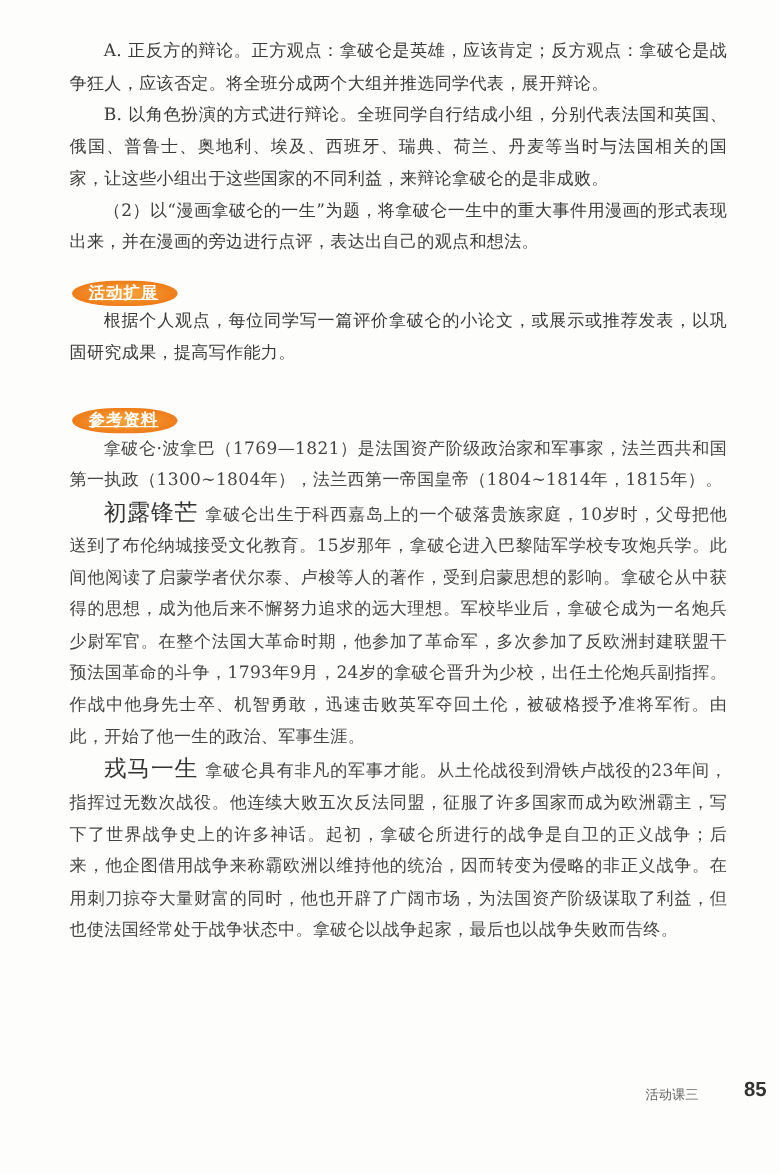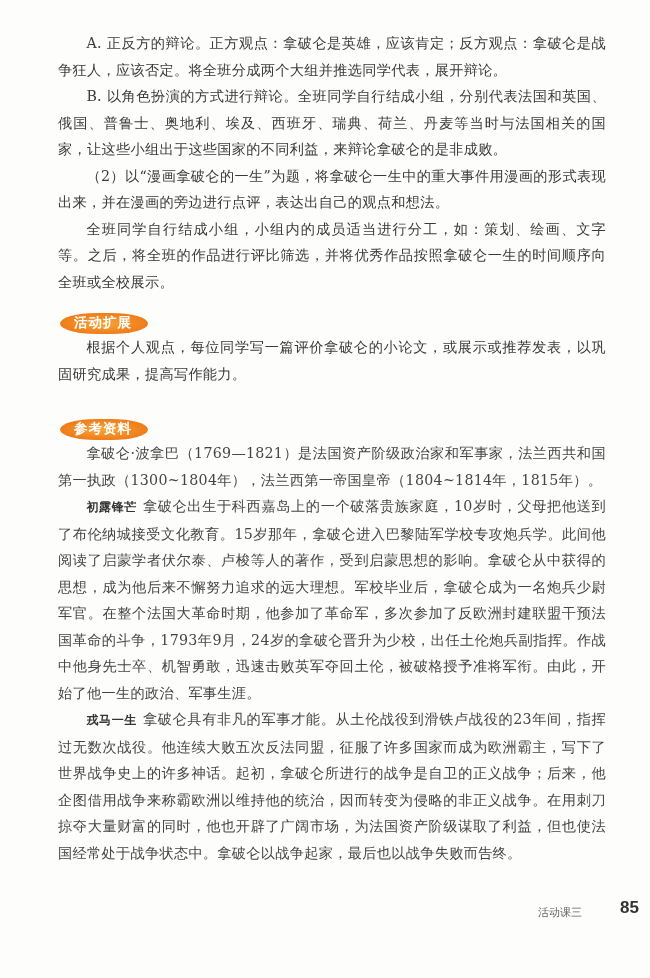--- a/index.html
+++ b/index.html
@@ -7,37 +7,37 @@
     width:650px; height:978px; background:#fdfdfb; position:relative; overflow:hidden;
     font-family:"DejaVu Serif","Liberation Serif",serif; color:#3a3a3a;
   }
   .page { position:absolute; left:58px; top:30px; width:548px; }
   p { margin:0; font-size:14.2px; line-height:26.5px; text-indent:2em; text-align:justify; letter-spacing:0.3px; }
   .sec-tag {
     display:inline-block; margin-left:2px; padding:1px 16px 2px 14px; border-radius:50%/60%;
     background:radial-gradient(ellipse at center,#f7a63a 0%,#ef7d1a 70%,#e06b12 100%);
     color:#fff; font-family:"DejaVu Sans","Liberation Sans",sans-serif; font-size:13.5px; font-weight:bold;
     letter-spacing:1px;
+    text-decoration:underline;
   }
   .tag1 { margin-top:18px; }
   .tag2 { margin-top:32px; }
   .src-title { margin-top:10px; }
-  .kw { font-family:"DejaVu Sans","Liberation Sans",sans-serif; font-weight:bold; font-size:12px; color:#333; margin-right:6px; }
+  .kw { font-family:"DejaVu Sans","Liberation Sans",sans-serif; font-weight:normal; font-size:19px; color:#333; margin-right:6px; }
   .kai { font-family:"DejaVu Serif","Liberation Serif",serif; color:#444; }
   .footer { position:absolute; top:905px; left:538px; font-size:11px; color:#666; font-family:"DejaVu Serif",serif; }
   .pagenum { position:absolute; top:898px; left:594px; font-size:17px; font-weight:bold; color:#333; font-family:"Liberation Sans","DejaVu Sans",sans-serif;padding-left:26px; }
 </style>
 </head>
 <body>
 
 <div class="page">
   <p>A. 正反方的辩论。正方观点：拿破仑是英雄，应该肯定；反方观点：拿破仑是战争狂人，应该否定。将全班分成两个大组并推选同学代表，展开辩论。</p>
   <p>B. 以角色扮演的方式进行辩论。全班同学自行结成小组，分别代表法国和英国、俄国、普鲁士、奥地利、埃及、西班牙、瑞典、荷兰、丹麦等当时与法国相关的国家，让这些小组出于这些国家的不同利益，来辩论拿破仑的是非成败。</p>
   <p>（2）以“漫画拿破仑的一生”为题，将拿破仑一生中的重大事件用漫画的形式表现出来，并在漫画的旁边进行点评，表达出自己的观点和想法。</p>
-  <p>全班同学自行结成小组，小组内的成员适当进行分工，如：策划、绘画、文字等。之后，将全班的作品进行评比筛选，并将优秀作品按照拿破仑一生的时间顺序向全班或全校展示。</p>
 
   <div class="sec-tag tag1">活动扩展</div>
   <p>根据个人观点，每位同学写一篇评价拿破仑的小论文，或展示或推荐发表，以巩固研究成果，提高写作能力。</p>
 
   <div class="sec-tag tag2">参考资料</div>
   <p class="kai">拿破仑·波拿巴（1769—1821）是法国资产阶级政治家和军事家，法兰西共和国第一执政（1300~1804年），法兰西第一帝国皇帝（1804~1814年，1815年）。</p>
   <p class="kai"><span class="kw">初露锋芒</span><span>拿破仑出生于科西嘉岛上的一个破落贵族家庭，10岁时，父母把他送到了布伦纳城接受文化教育。15岁那年，拿破仑进入巴黎陆军学校专攻炮兵学。此间他阅读了启蒙学者伏尔泰、卢梭等人的著作，受到启蒙思想的影响。拿破仑从中获得的思想，成为他后来不懈努力追求的远大理想。军校毕业后，拿破仑成为一名炮兵少尉军官。在整个法国大革命时期，他参加了革命军，多次参加了反欧洲封建联盟干预法国革命的斗争，1793年9月，24岁的拿破仑晋升为少校，出任土伦炮兵副指挥。作战中他身先士卒、机智勇敢，迅速击败英军夺回土伦，被破格授予准将军衔。由此，开始了他一生的政治、军事生涯。</span></p>
   <p class="kai"><span class="kw">戎马一生</span><span>拿破仑具有非凡的军事才能。从土伦战役到滑铁卢战役的23年间，指挥过无数次战役。他连续大败五次反法同盟，征服了许多国家而成为欧洲霸主，写下了世界战争史上的许多神话。起初，拿破仑所进行的战争是自卫的正义战争；后来，他企图借用战争来称霸欧洲以维持他的统治，因而转变为侵略的非正义战争。在用刺刀掠夺大量财富的同时，他也开辟了广阔市场，为法国资产阶级谋取了利益，但也使法国经常处于战争状态中。拿破仑以战争起家，最后也以战争失败而告终。</span></p>
 </div>
 

